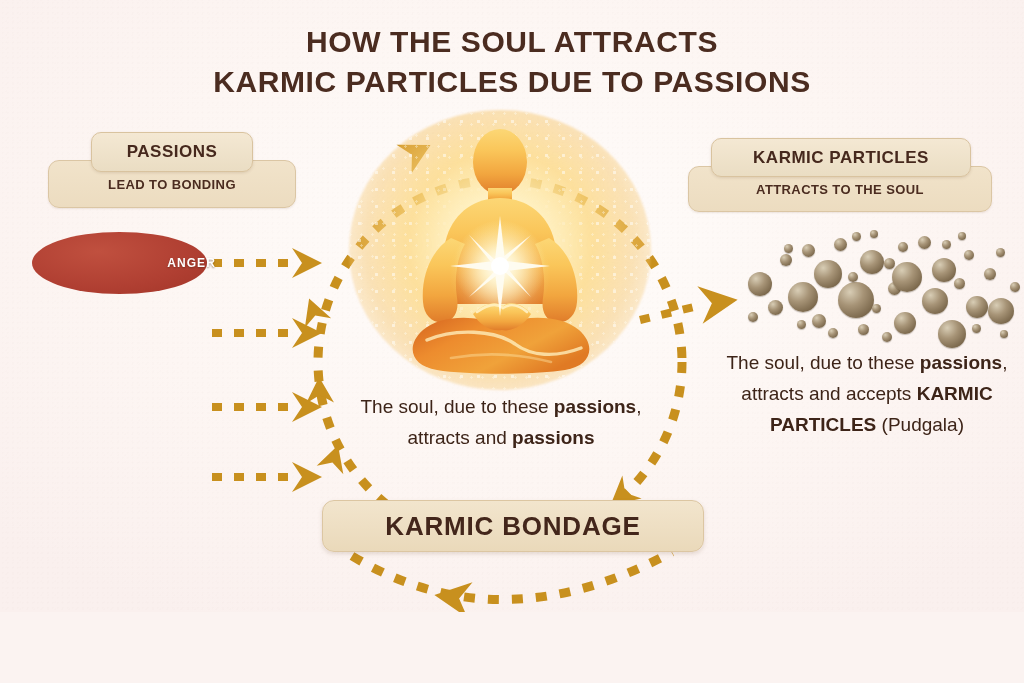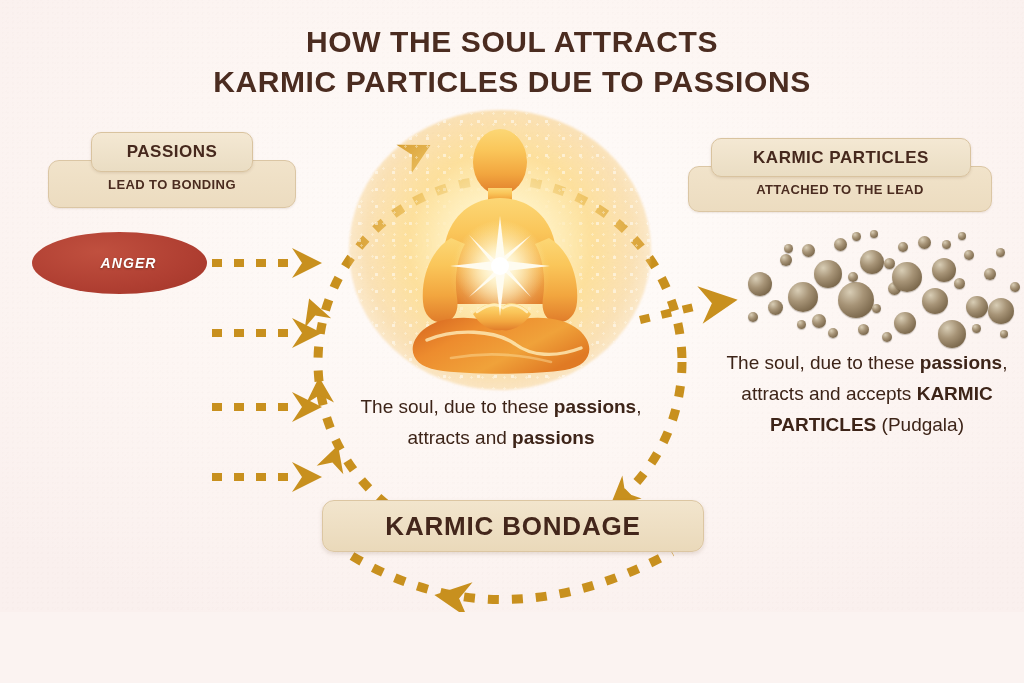--- a/index.html
+++ b/index.html
@@ -94,28 +94,27 @@
   #kp-group .hdr-top { left: 23px; top: 0;  width: 258px; height: 37px; }
 
   
   .pill {
     position: absolute;
     width: 175px;
     height: 62px;
     border-radius: 50%;
     display: flex;
     align-items: center;
-    justify-content: center;
+    justify-content: flex-end;
     color: #ffffff;
-    font-size: 14px;
+    font-size: 12px;
     font-weight: bold;
     letter-spacing: 1.1px;
     text-shadow: 0 1px 2px rgba(60,25,10,.45);
     left: 32px;
-    font-style: italic;
   }
   .pill span { transform: translateX(9px); }
   #pill-anger  { top: 232px; background: radial-gradient(ellipse at 38% 32%, #c0503f 0%, #b03f32 60%, #a23528 100%); }
   #pill-pride  { top: 302px; background: radial-gradient(ellipse at 38% 32%, #74a0bb 0%, #5f8cab 60%, #55809e 100%); }
   #pill-deceit { top: 376px; background: radial-gradient(ellipse at 38% 32%, #9cae78 0%, #8a9e68 60%, #7f945d 100%); }
   #pill-greed  { top: 446px; background: radial-gradient(ellipse at 38% 32%, #ed8347 0%, #e4703a 60%, #dd6530 100%); }
 
   
   #arcs {
     position: absolute;
@@ -289,21 +288,21 @@
       <path d="M0,-15 L30,0 L0,15 L10,0 Z"></path>
     </g>
   </svg>
 
   <div class="hdr-group" id="passions-group">
     <div class="hdr-sub">LEAD TO BONDING</div>
     <div class="hdr-top">PASSIONS</div>
   </div>
 
   <div class="hdr-group" id="kp-group">
-    <div class="hdr-sub">ATTACHED TO THE LEAD</div>
+    <div class="hdr-sub">ATTRACTS TO THE SOUL</div>
     <div class="hdr-top">KARMIC PARTICLES</div>
   </div>
 
   <div class="pill" id="pill-anger">
     <span>ANGER</span>
   </div>
 
   <div id="soul">
     <div id="aura"></div>
     <div id="aura-dots"></div>

